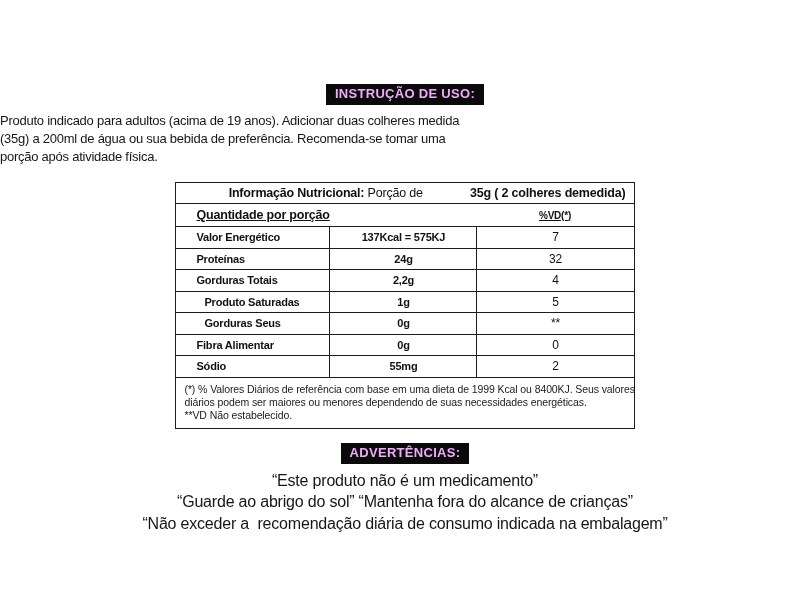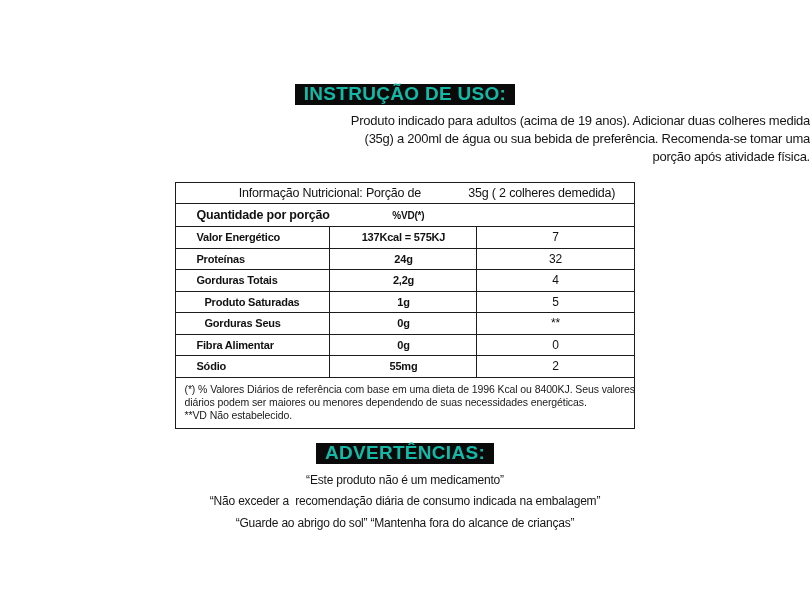--- a/index.html
+++ b/index.html
@@ -3,41 +3,41 @@
 <meta charset="utf-8">
 <style>
   * { box-sizing: border-box; }
   html, body { margin: 0; padding: 0; background: #ffffff; }
   .page {
     width: 810px; height: 590px; background: #ffffff;
     font-family: "Liberation Sans", sans-serif; color: #111111;
     padding-top: 84px; overflow: hidden;
   }
   .badge {
-    background: #0a0a0a; color: #14b8a6; font-weight: bold;
-    font-size: 19px; line-height: 14px; letter-spacing: 0.3px;
+    background: #0a0a0a; color: #f0abfc; font-weight: bold;
+    font-size: 13px; line-height: 14px; letter-spacing: 0.3px;
     padding: 3px 9px 4px; width: max-content; margin: 0 auto;
   }
-  .intro { margin: 7px auto 16px; text-align: right; }
+  .intro { margin: 7px auto 16px; text-align: left; }
   .intro .line {
     font-size: 13px; line-height: 18px; letter-spacing: -0.25px;
     color: #161616; white-space: pre;
   }
   table.nutri {
     width: 458px; margin: 9px auto 0; border-collapse: collapse;
     table-layout: fixed; border: 1.5px solid #1c1c1c;
   }
   table.nutri td { border: 1px solid #1c1c1c; letter-spacing: -0.2px; }
   tr.title-row td {
     height: 21px; text-align: center; font-size: 12.5px; padding: 1px 2px;
   }
-  tr.title-row .b, .bold { font-weight: normal; padding-left: 44px; }
+  tr.title-row .b, .bold { font-weight: bold; padding-left: 44px; }
   tr.subhead-row td { height: 23px; padding: 0; }
   .subhead-flex {
-    display: flex; align-items: center; justify-content: flex-start;
+    display: flex; align-items: center; justify-content: space-between; text-decoration: underline;
   }
   .subhead-flex .qty { font-weight: bold; font-size: 12.5px; padding-left: 20px; }
   .subhead-flex .vd-head {
     font-weight: bold; font-size: 10px; width: 157px; text-align: center;
   }
   tr.data-row { height: 21.5px; }
   tr.data-row td.lbl {
     font-weight: bold; font-size: 11px; padding-left: 20px; text-align: left;
   }
   tr.data-row.sub td.lbl { padding-left: 28px; }
@@ -46,21 +46,21 @@
   }
   tr.data-row td.vd { font-size: 12px; text-align: center; }
   tr.footnote-row td { padding: 5px 8px 6px; }
   .footnote-line {
     font-size: 10.5px; line-height: 13px; letter-spacing: -0.1px;
     color: #1a1a1a; white-space: pre;
   }
   .badge-warn { margin-top: 14px; }
   .warnings { margin: 6px auto 0; text-align: center; }
   .warnings .wline {
-    font-size: 12px; line-height: 21.5px; letter-spacing: -0.2px;
+    font-size: 16px; line-height: 21.5px; letter-spacing: -0.2px;
     color: #161616; white-space: pre;
   }
 </style>
 </head>
 <body>
 
 <div class="page">
 
   <div class="badge">
     <span>INSTRUÇÃO DE USO:</span>
@@ -126,31 +126,31 @@
       <td class="vd">0</td>
     </tr>
     <tr class="data-row">
       <td class="lbl">Sódio</td>
       <td class="val">55mg</td>
       <td class="vd">2</td>
     </tr>
 
     <tr class="footnote-row">
       <td colspan="3">
-        <div class="footnote-line">(*) % Valores Diários de referência com base em uma dieta de 1996 Kcal ou 8400KJ. Seus valores</div>
+        <div class="footnote-line">(*) % Valores Diários de referência com base em uma dieta de 1999 Kcal ou 8400KJ. Seus valores</div>
         <div class="footnote-line">diários podem ser maiores ou menores dependendo de suas necessidades energéticas.</div>
         <div class="footnote-line">**VD Não estabelecido.</div>
       </td>
     </tr>
   </tbody>
     </table>
 
   <div class="badge badge-warn">
     <span>ADVERTÊNCIAS:</span>
   </div>
 
   <div class="warnings">
     <div class="wline">“Este produto não é um medicamento”</div>
+    <div class="wline">“Guarde ao abrigo do sol” “Mantenha fora do alcance de crianças”</div>
     <div class="wline">“Não exceder a  recomendação diária de consumo indicada na embalagem”</div>
-    <div class="wline">“Guarde ao abrigo do sol” “Mantenha fora do alcance de crianças”</div>
   </div>
 
 </div>
 
 </body></html>

